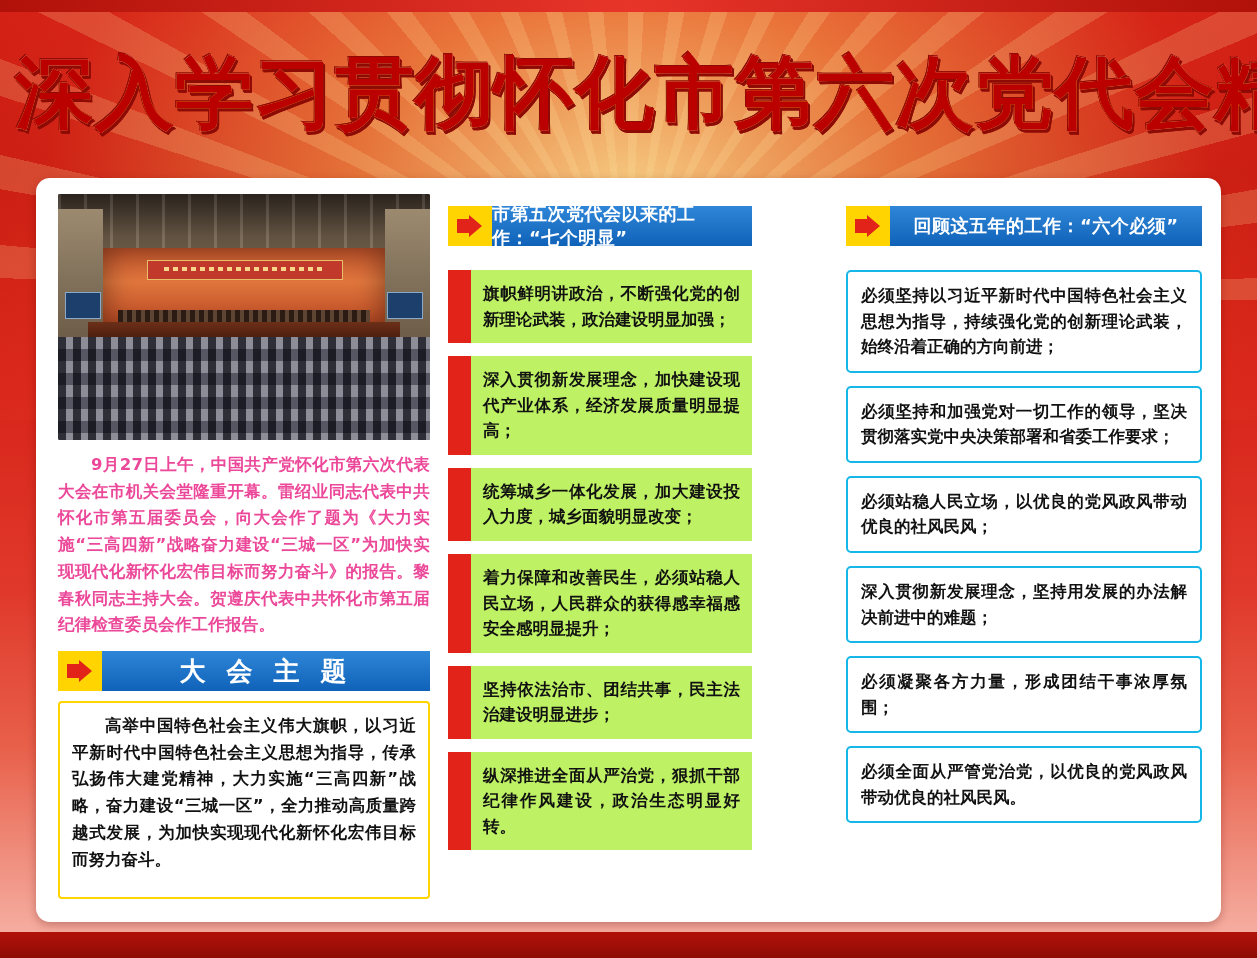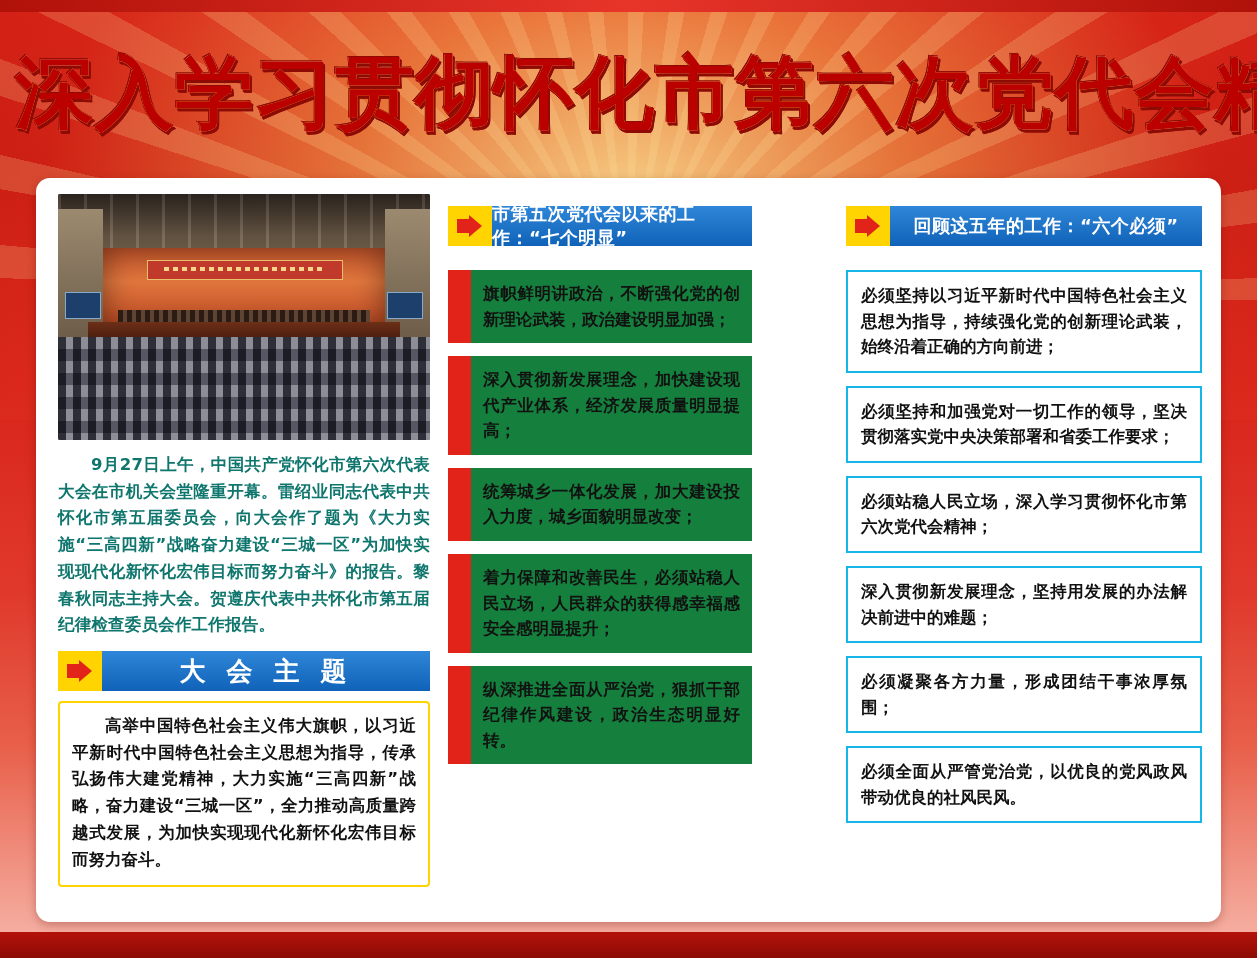--- a/index.html
+++ b/index.html
@@ -158,21 +158,21 @@
   }
   .photo .screen-l{left:2%;}
   .photo .screen-r{right:2%;}
 
   .lead-text {
     margin-top: 12px;
     font-family: "DejaVu Sans", sans-serif;
     font-size: 16.5px;
     font-weight: bold;
     line-height: 1.62;
-    color: #0f766e;
+    color: #ec4899;
     text-align: justify;
     text-indent: 2em;
     letter-spacing: 0.2px;
   }
   .section-bar {
     margin-top: 12px;
     height: 40px;
     display: flex;
     align-items: stretch;
   }
@@ -195,21 +195,21 @@
     letter-spacing: 6px;
     display: flex;
     align-items: center;
     justify-content: center;
   }
   .bar-title.small { font-size: 18px; letter-spacing: 0.5px; }
   .theme-box {
     margin-top: 10px;
     border: 2px solid #ffd400;
     border-radius: 4px;
-    padding: 10px 12px 12px 12px;
+    padding: 10px 12px 24px 12px;
     font-family: "DejaVu Sans", sans-serif;
     font-size: 16.5px;
     font-weight: bold;
     line-height: 1.62;
     color: #111;
     text-align: justify;
     text-indent: 2em;
   }
   
   .col-mid {
@@ -226,33 +226,33 @@
     display: flex;
     margin-top: 13px;
   }
   .item-tab {
     width: 23px;
     flex: none;
     background: #e2231a;
   }
   .item-body {
     flex: 1;
-    background: #15803d;
+    background: #bef264;
     padding: 11px 12px;
     font-family: "DejaVu Sans", sans-serif;
     font-size: 16.5px;
     font-weight: bold;
     line-height: 1.55;
     color: #111;
     text-align: justify;
   }
   .ritem {
     margin-top: 13px;
     border: 2px solid #15b7e8;
-    border-radius: 0;
+    border-radius: 5px;
     padding: 11px 13px;
     font-family: "DejaVu Sans", sans-serif;
     font-size: 16.5px;
     font-weight: bold;
     line-height: 1.55;
     color: #111;
     text-align: justify;
   }
   .spacer-top { margin-top: 24px; }
 </style>
@@ -332,36 +332,40 @@
       <div class="item">
         <div class="item-tab"></div>
         <div class="item-body">统筹城乡一体化发展，加大建设投入力度，城乡面貌明显改变；</div>
       </div>
       <div class="item">
         <div class="item-tab"></div>
         <div class="item-body">着力保障和改善民生，必须站稳人民立场，人民群众的获得感幸福感安全感明显提升；</div>
       </div>
       <div class="item">
         <div class="item-tab"></div>
+        <div class="item-body">坚持依法治市、团结共事，民主法治建设明显进步；</div>
+      </div>
+      <div class="item">
+        <div class="item-tab"></div>
         <div class="item-body">纵深推进全面从严治党，狠抓干部纪律作风建设，政治生态明显好转。</div>
       </div>
     </div>
 
     <div class="col-right">
       <div class="section-bar">
         <div class="bar-arrow">
           <svg viewBox="0 0 30 26" width="30" height="26">
             <path d="M2 6 L14 6 L14 2 L27 13 L14 24 L14 20 L2 20 Z" fill="#e2231a"></path>
           </svg>
         </div>
         <div class="bar-title small">回顾这五年的工作：“六个必须”</div>
       </div>
 
       <div class="ritem spacer-top">必须坚持以习近平新时代中国特色社会主义思想为指导，持续强化党的创新理论武装，始终沿着正确的方向前进；</div>
       <div class="ritem">必须坚持和加强党对一切工作的领导，坚决贯彻落实党中央决策部署和省委工作要求；</div>
-      <div class="ritem">必须站稳人民立场，深入学习贯彻怀化市第六次党代会精神；</div>
+      <div class="ritem">必须站稳人民立场，以优良的党风政风带动优良的社风民风；</div>
       <div class="ritem">深入贯彻新发展理念，坚持用发展的办法解决前进中的难题；</div>
       <div class="ritem">必须凝聚各方力量，形成团结干事浓厚氛围；</div>
       <div class="ritem">必须全面从严管党治党，以优良的党风政风带动优良的社风民风。</div>
     </div>
 
   </div>
 </div>
 
 </body></html>

